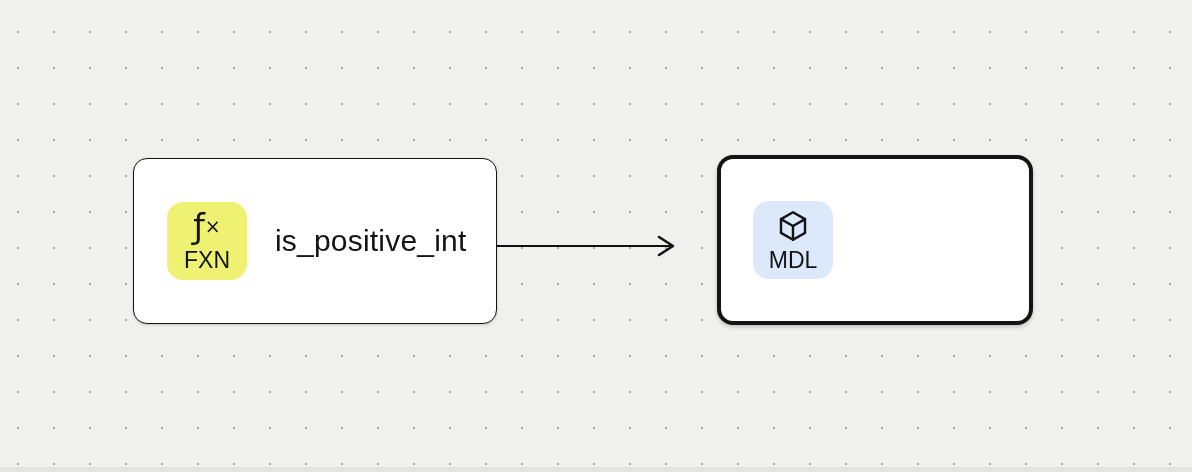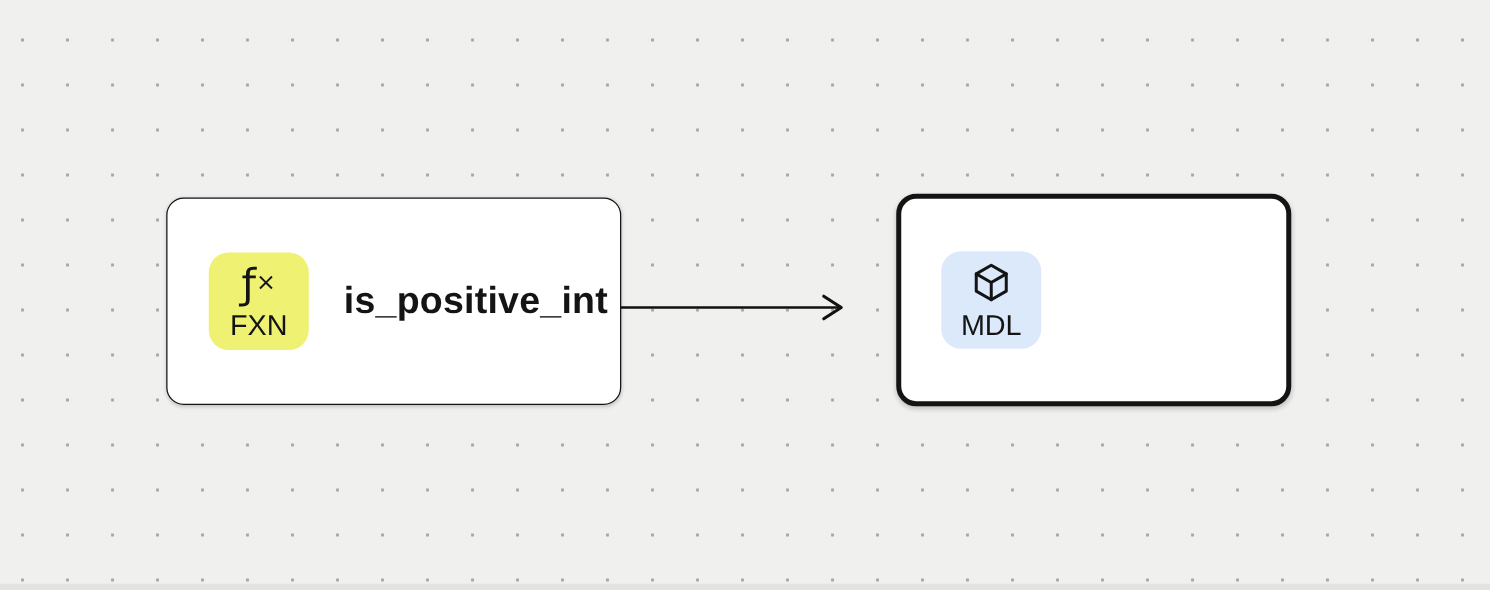--- a/index.html
+++ b/index.html
@@ -108,21 +108,21 @@
   .badge-label {
     font-family: Liberation Sans, sans-serif;
     font-size: 23px;
     line-height: 26px;
     margin-top: 3px;
     color: #141414;
   }
 
   .node-label {
     font-size: 30px;
-    font-weight: 700;
+    font-weight: 400;
     color: #141414;
     letter-spacing: 0.2px;
     white-space: nowrap;
   }
 </style>
 </head>
 <body>
 
 <div class="canvas">
 

